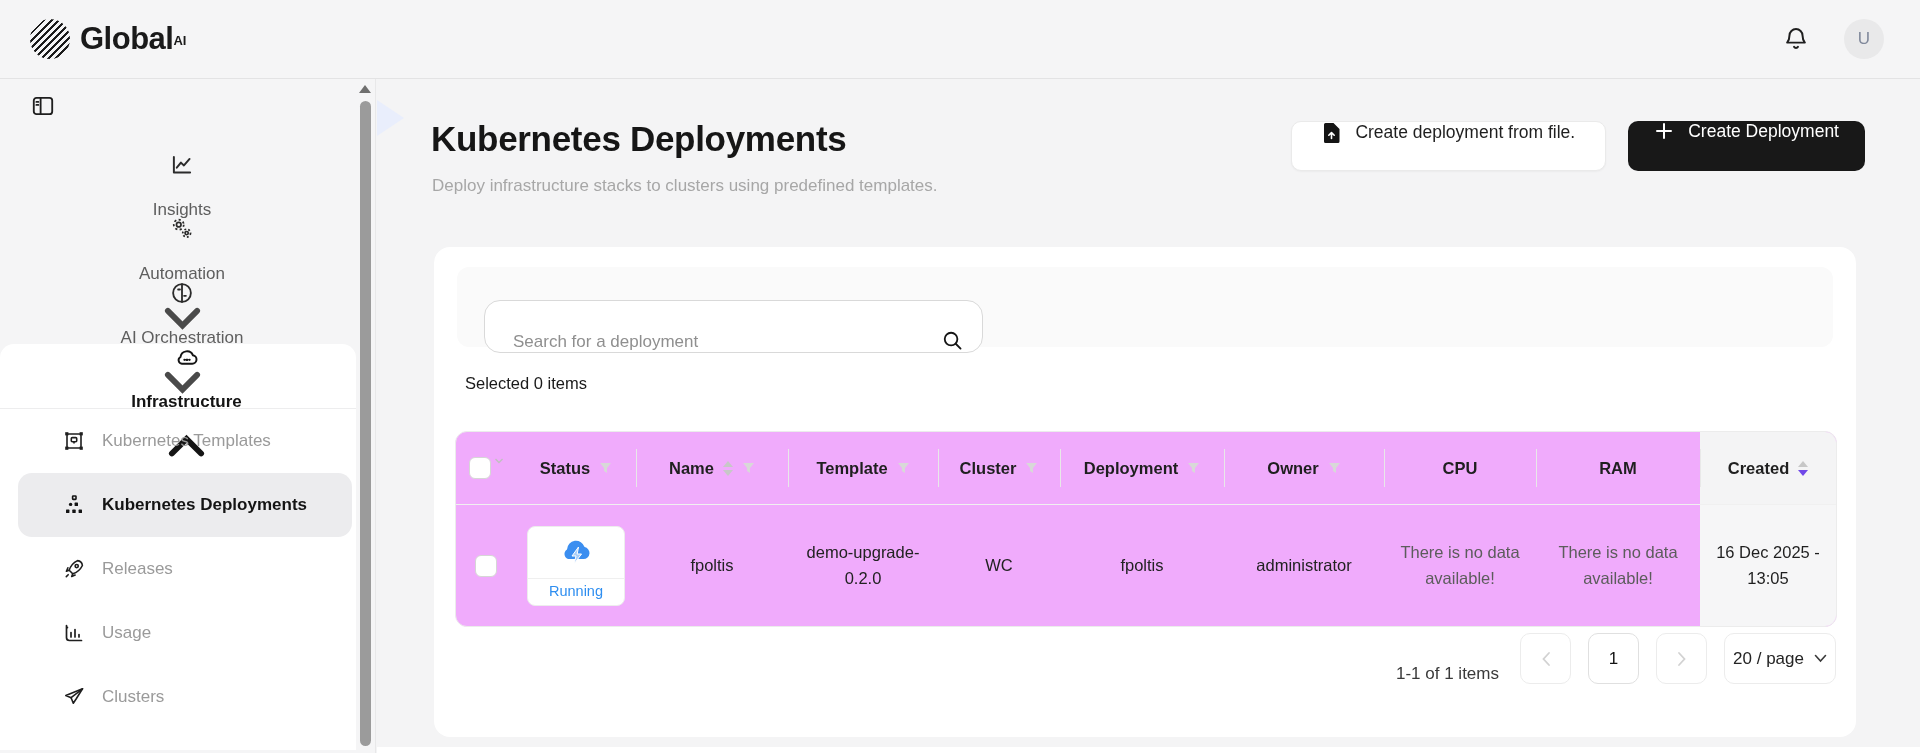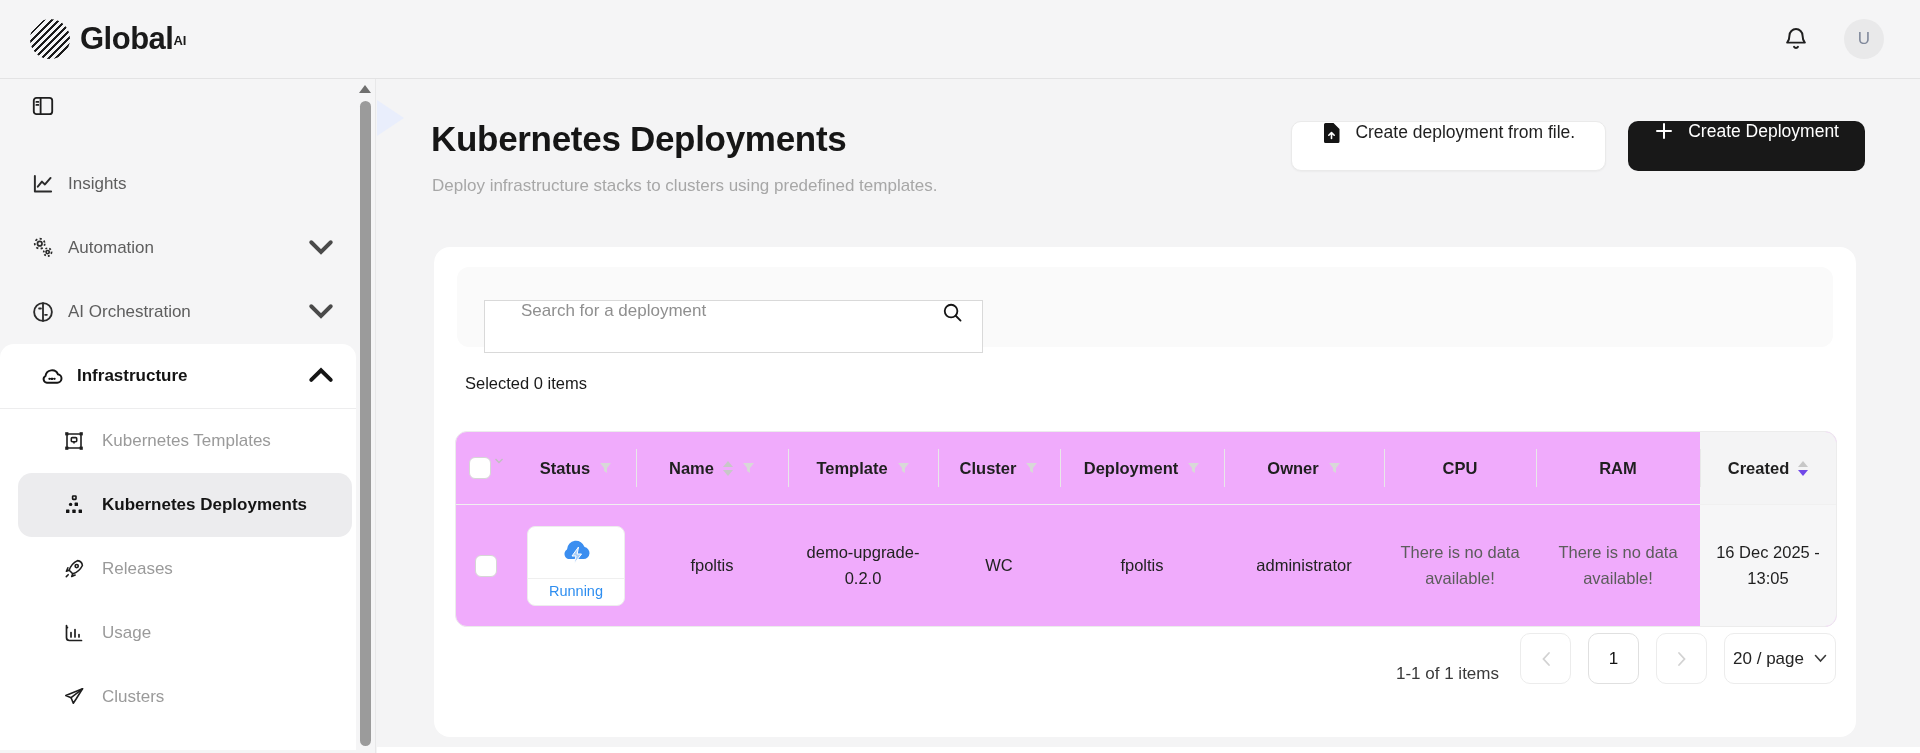--- a/index.html
+++ b/index.html
@@ -18,22 +18,22 @@
   .topbar-right { margin-left:auto; display:flex; align-items:center; gap:34px; }
   .bell { width:28px; height:28px; cursor:pointer; }
   .avatar { width:40px; height:40px; border-radius:50%; background:#e9e9ea; color:#81899b;
             display:flex; align-items:center; justify-content:center; font-size:17px; font-weight:500; cursor:pointer; }
 
   
   .sidebar { position:absolute; left:0; top:79px; width:376px; height:674px; background:#f5f5f6;
              border-right:1px solid #e8e8e9; }
   .panel-toggle { position:absolute; left:30px; top:14px; width:26px; height:26px; cursor:pointer; }
   .nav { position:absolute; left:0; top:73px; width:356px; }
-  .nav-item { height:64px; display:flex; align-items:center; gap:12px; padding:0 22px 0 30px;
-              font-size:17px; color:#5e5e5e; cursor:pointer; }
+  .nav-item { height:64px; display:flex; align-items:center; gap:22px; padding:0 22px 0 30px;
+              font-size:17px; color:#5e5e5e; cursor:pointer;flex-direction:column; }
   .nav-item svg { flex:0 0 26px; }
   .nav-item .lbl { flex:1; }
   .nav-group { background:#ffffff; border-radius:14px 14px 0 0; }
   .nav-item.parent-active { font-weight:700; color:#141414;margin-left:9px; }
   .nav-divider { height:1px; background:#ededee; margin:0 0; }
   .sub-item { height:64px; display:flex; align-items:center; gap:16px; padding:0 22px 0 62px;
               font-size:17px; color:#9a9a9a; cursor:pointer; background:#fff; }
   .sub-item svg { flex:0 0 24px; }
   .sub-item.active { background:#ececee; border-radius:14px; margin:0 4px 0 18px; padding-left:44px;
                      color:#141414; font-weight:700; }
@@ -53,21 +53,21 @@
 
   .header-actions { position:absolute; top:121px; right:55px; display:flex; gap:22px; }
   .btn { height:50px; border-radius:10px; display:flex; align-items:flex-start; gap:14px; font-size:17.5px; cursor:pointer; border:none; font-family:inherit; }
   .btn-file { background:#fff; border:1px solid #eaeaea; color:#1f1f1f; padding:0 30px; box-shadow:0 1px 2px rgba(0,0,0,.04); }
   .btn-create { background:#181818; color:#fff; padding:0 26px; font-weight:500; }
 
   .card { position:absolute; left:434px; top:247px; width:1422px; height:490px; background:#fff; border-radius:16px; }
 
   .filter-bar { position:absolute; left:23px; top:20px; width:1376px; height:80px; background:#fafafa; border-radius:12px; }
   .search-box { position:absolute; left:27px; top:33px; width:499px; height:53px; background:#fff;
-                border:1px solid #d9d9d9; border-radius:0; display:flex; align-items:flex-start; padding:0 18px 0 36px; }
+                border:1px solid #d9d9d9; border-radius:16px; display:flex; align-items:flex-end; padding:0 18px 0 28px; }
   .search-box input { flex:1; border:none; outline:none; font-size:17px; color:#3c3c3c; font-family:inherit; background:transparent; }
   .search-box input::placeholder { color:#8f8f8f; }
 
   .selected-text { position:absolute; left:31px; top:127px; font-size:16.5px; font-weight:500; color:#1a1a1a; }
 
   
   .table-card { position:absolute; left:21px; top:184px; width:1382px; height:196px;
                 border:1px solid #ececec; border-radius:12px; overflow:hidden; background:#f0abfc; }
   .tgrid { display:grid; grid-template-columns:60px 120px 152px 150px 122px 164px 160px 152px 164px 136px; }
   .thead { height:72px; }

